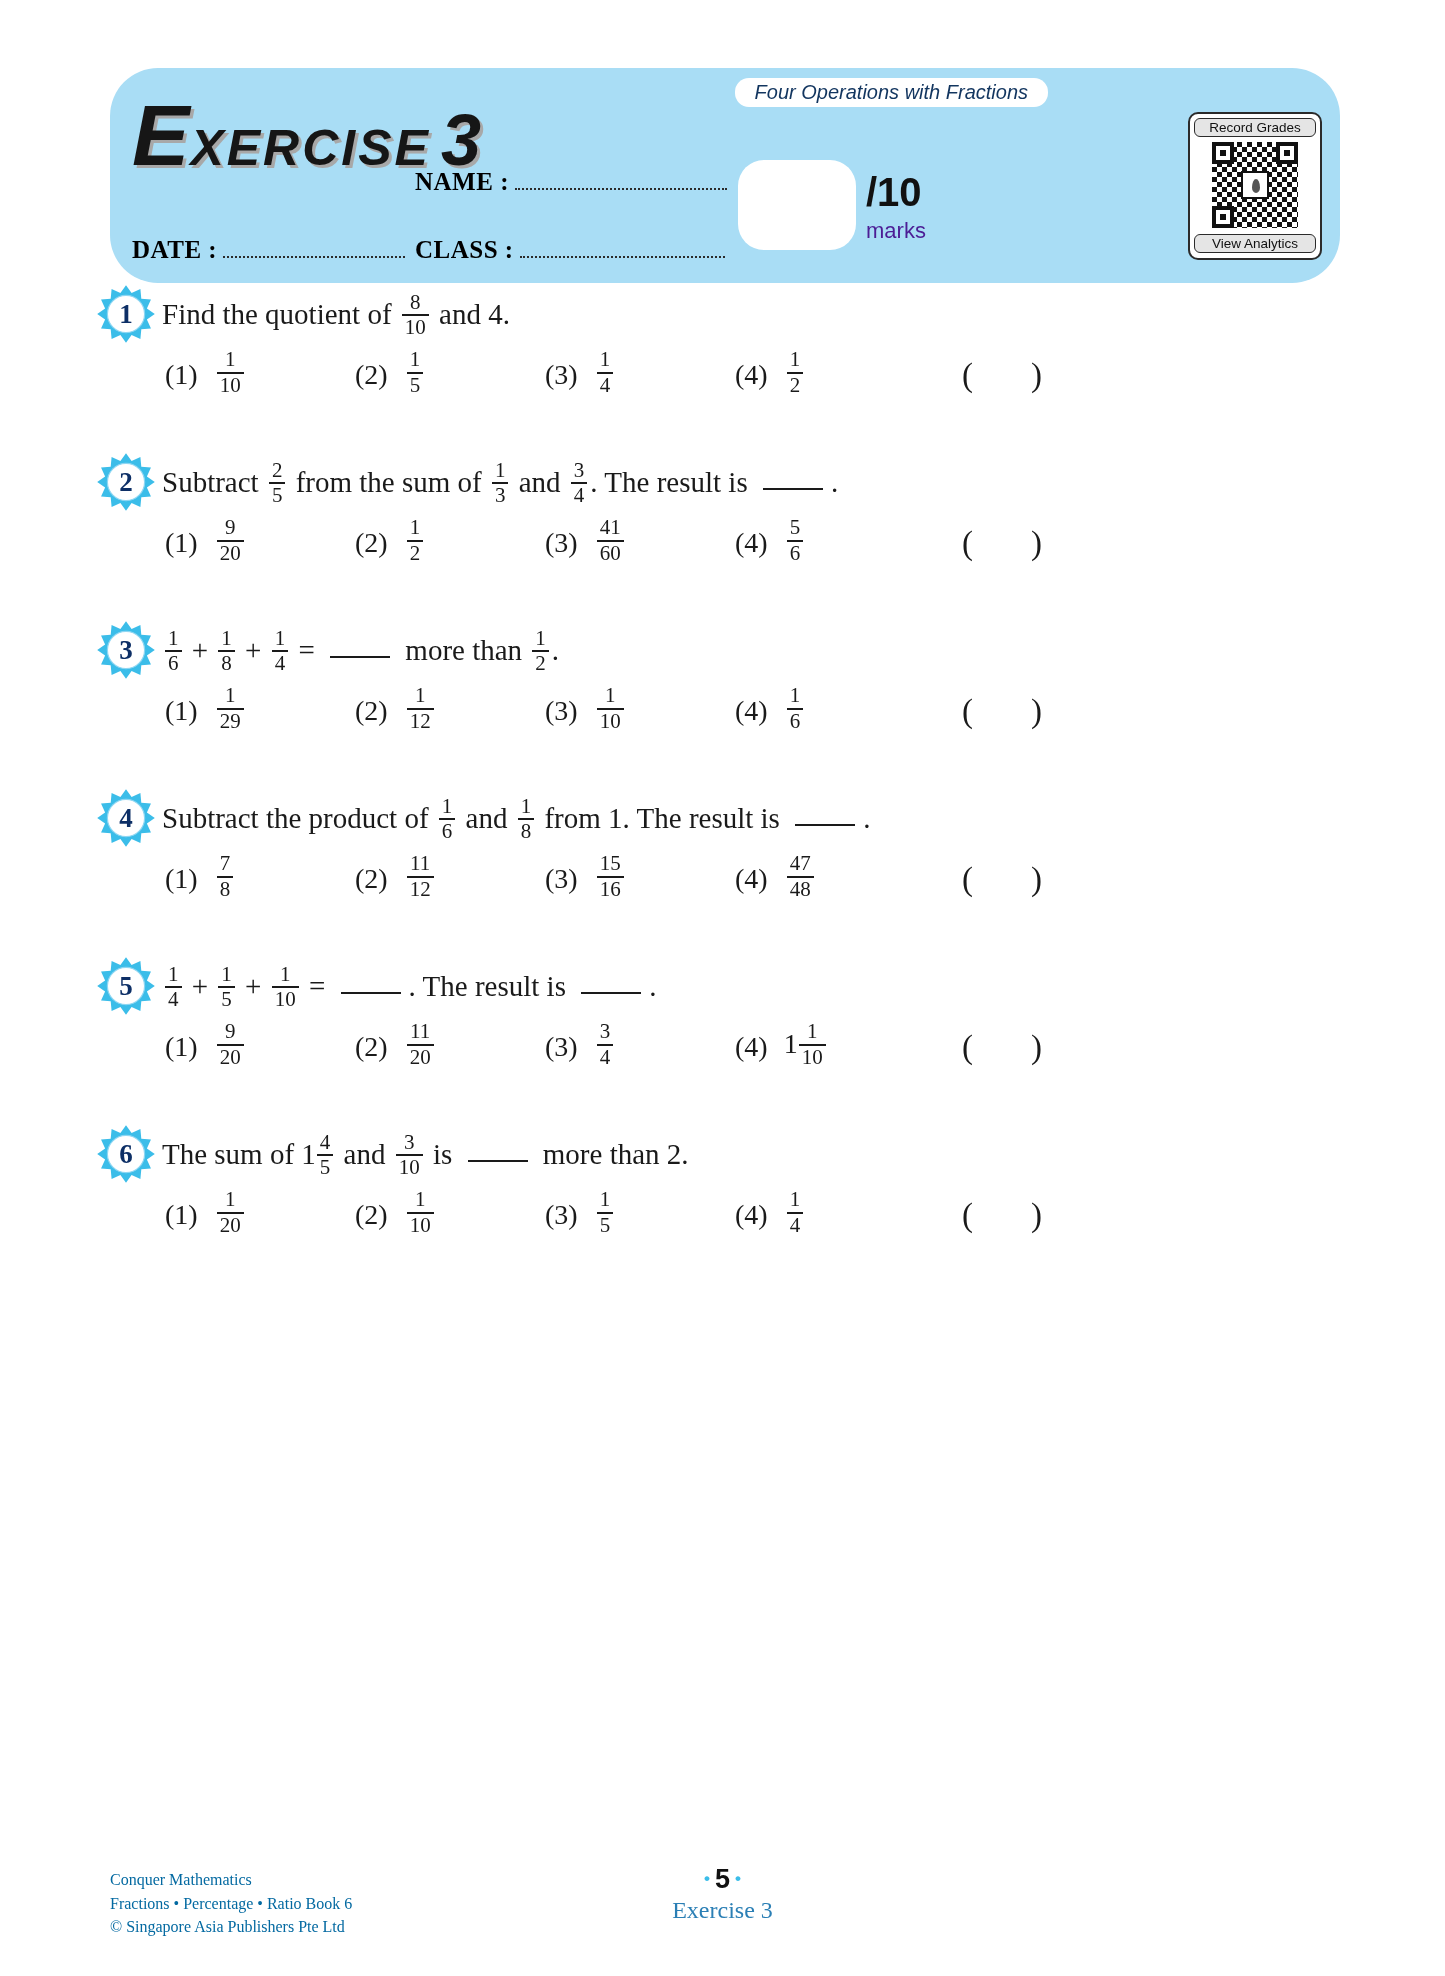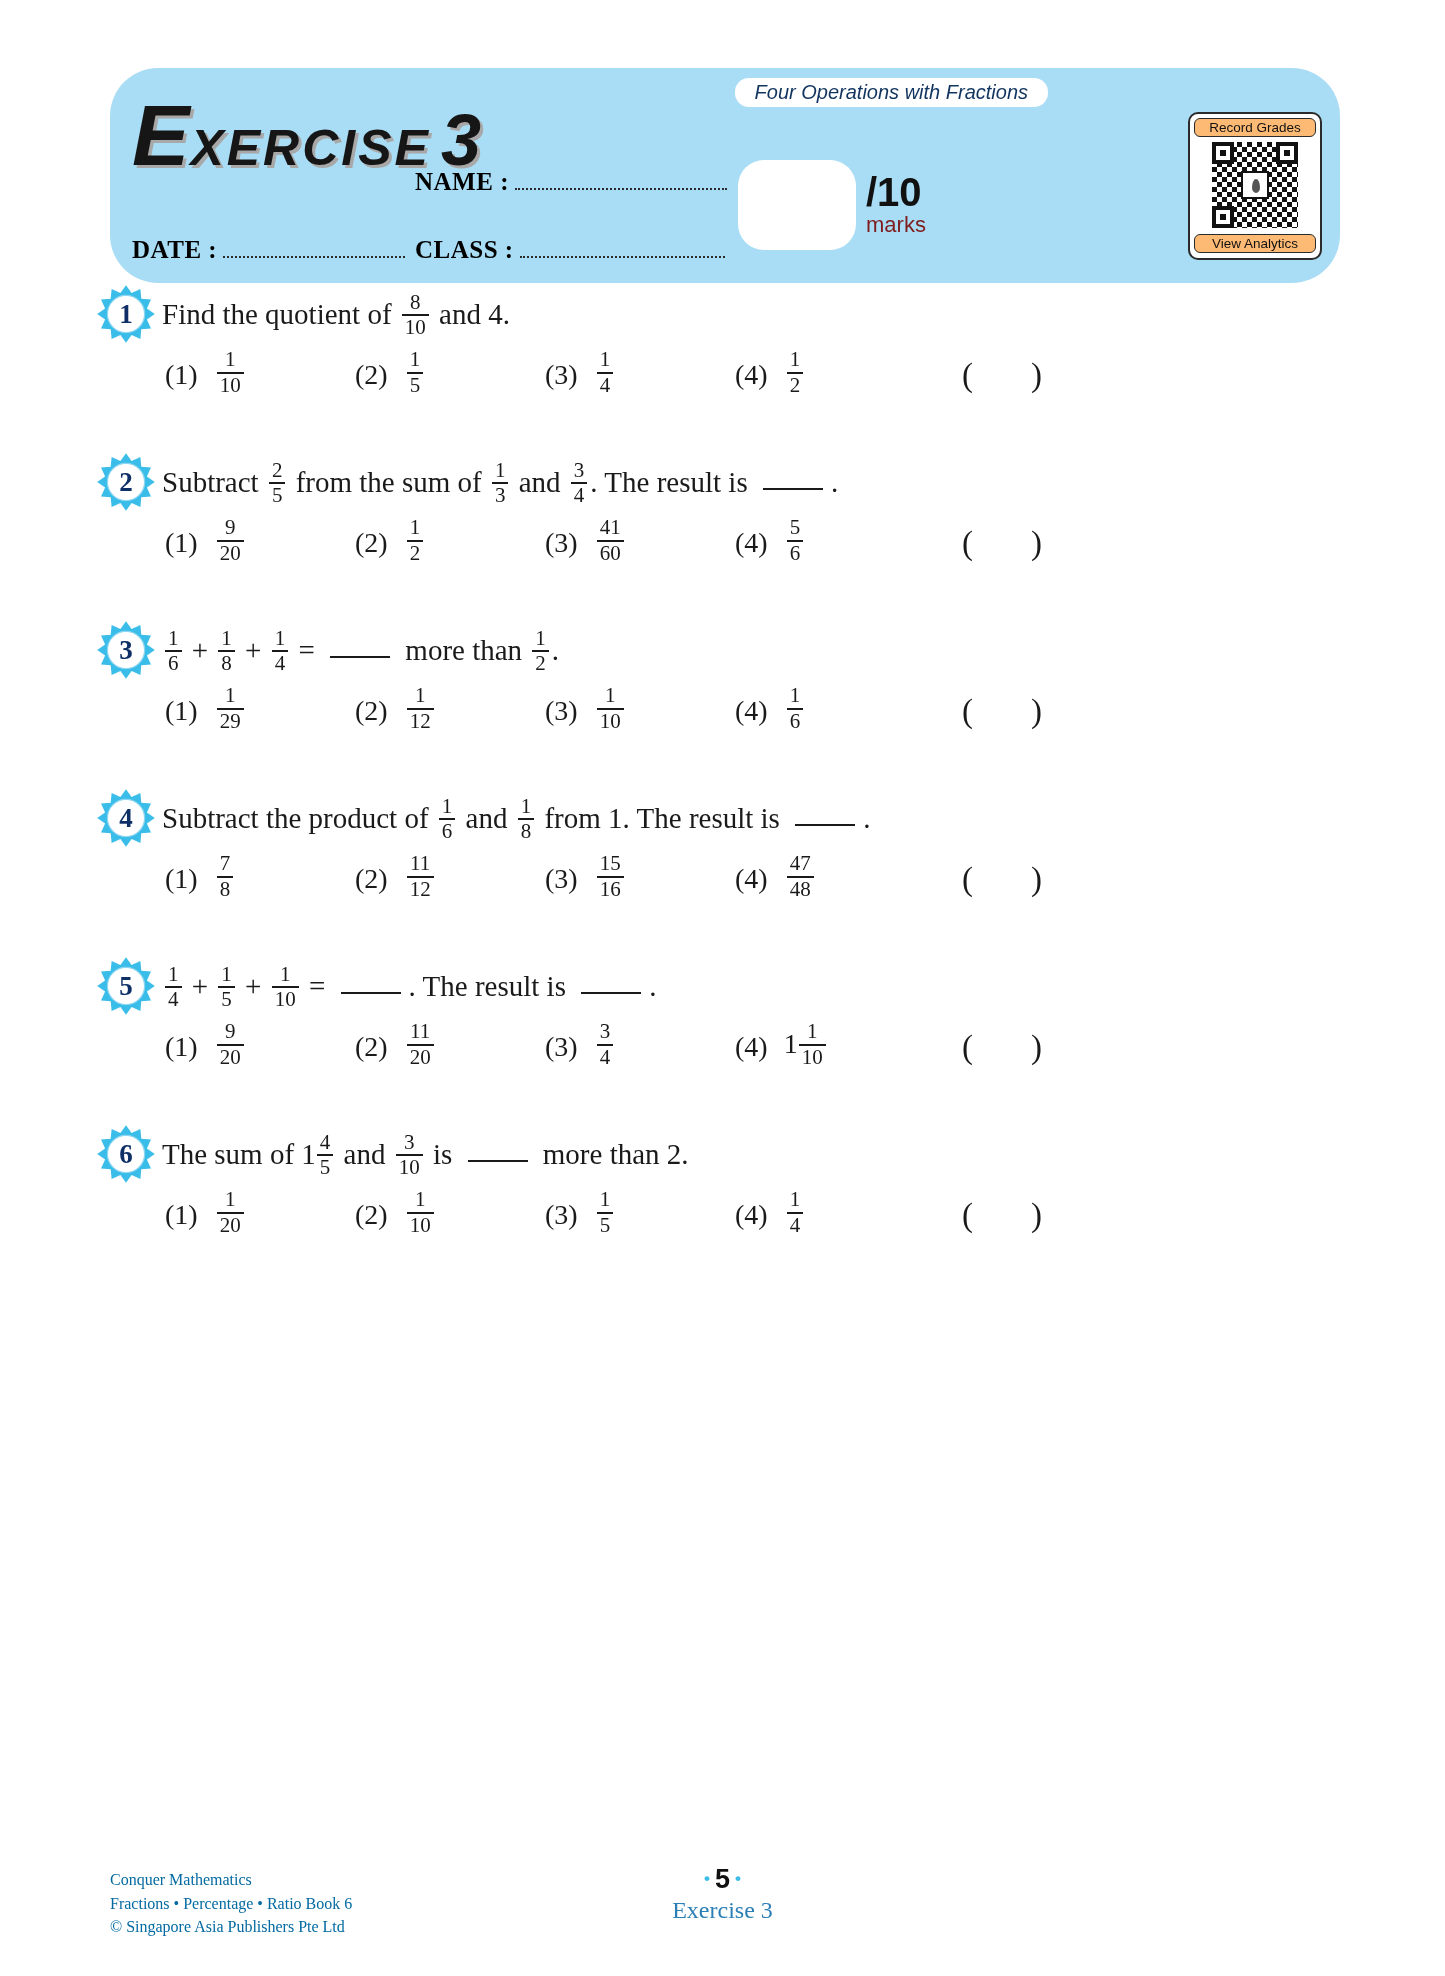--- a/index.html
+++ b/index.html
@@ -23,25 +23,25 @@
   .dots{display:inline-block;border-bottom:2.5px dotted #2b2b2b;height:4px;margin-left:6px;vertical-align:baseline}
   .name-row{position:absolute;left:305px;top:100px}
   .date-row{position:absolute;left:22px;top:168px}
   .class-row{position:absolute;left:305px;top:168px}
   .dots-name{width:212px}
   .dots-date{width:182px}
   .dots-class{width:205px}
   .score-box{position:absolute;left:628px;top:92px;width:118px;height:90px;background:#fff;border-radius:26px}
   .score-text{position:absolute;left:756px;top:104px;font-family:"Liberation Sans",sans-serif}
   .score-val{display:block;font-size:40px;font-weight:bold;line-height:1;color:#111}
-  .score-unit{display:block;font-size:22px;color:#7f1d1d;}
+  .score-unit{display:block;font-size:22px;color:#4c1d95;margin-top:6px}
   .qr-block{position:absolute;right:18px;top:44px;width:134px;background:#fff;border:2px solid #2b2b2b;
             border-radius:10px;padding:4px 4px 5px;text-align:center}
   .qr-label{display:block;font-family:"Liberation Sans",sans-serif;font-size:13.5px;color:#111;
-            border:1px solid #2b2b2b;border-radius:6px;padding:1px 2px;background:#fdba74;white-space:nowrap}
+            border:1px solid #2b2b2b;border-radius:6px;padding:1px 2px;background:#e5e5e5;white-space:nowrap}
   .qr{width:86px;height:86px;margin:5px auto 6px;position:relative;
       background-image:linear-gradient(45deg,#111 26%,transparent 26%,transparent 74%,#111 74%),
                        linear-gradient(45deg,#111 26%,transparent 26%,transparent 74%,#111 74%);
       background-size:10px 10px;background-position:0 0,5px 5px;background-color:#fff}
   .finder{position:absolute;width:22px;height:22px;border:4px solid #111;background:#fff}
   .finder::after{content:"";position:absolute;left:4px;top:4px;width:6px;height:6px;background:#111}
   .finder.tl{left:0;top:0}.finder.tr{right:0;top:0}.finder.bl{left:0;bottom:0}
   .qr-center{position:absolute;left:29px;top:29px;width:28px;height:28px;background:#fff;border:2px solid #111}
   .qr-center::after{content:"";position:absolute;left:9px;top:6px;width:8px;height:14px;background:#555;border-radius:50% 50% 50% 50%/60% 60% 40% 40%}
 

